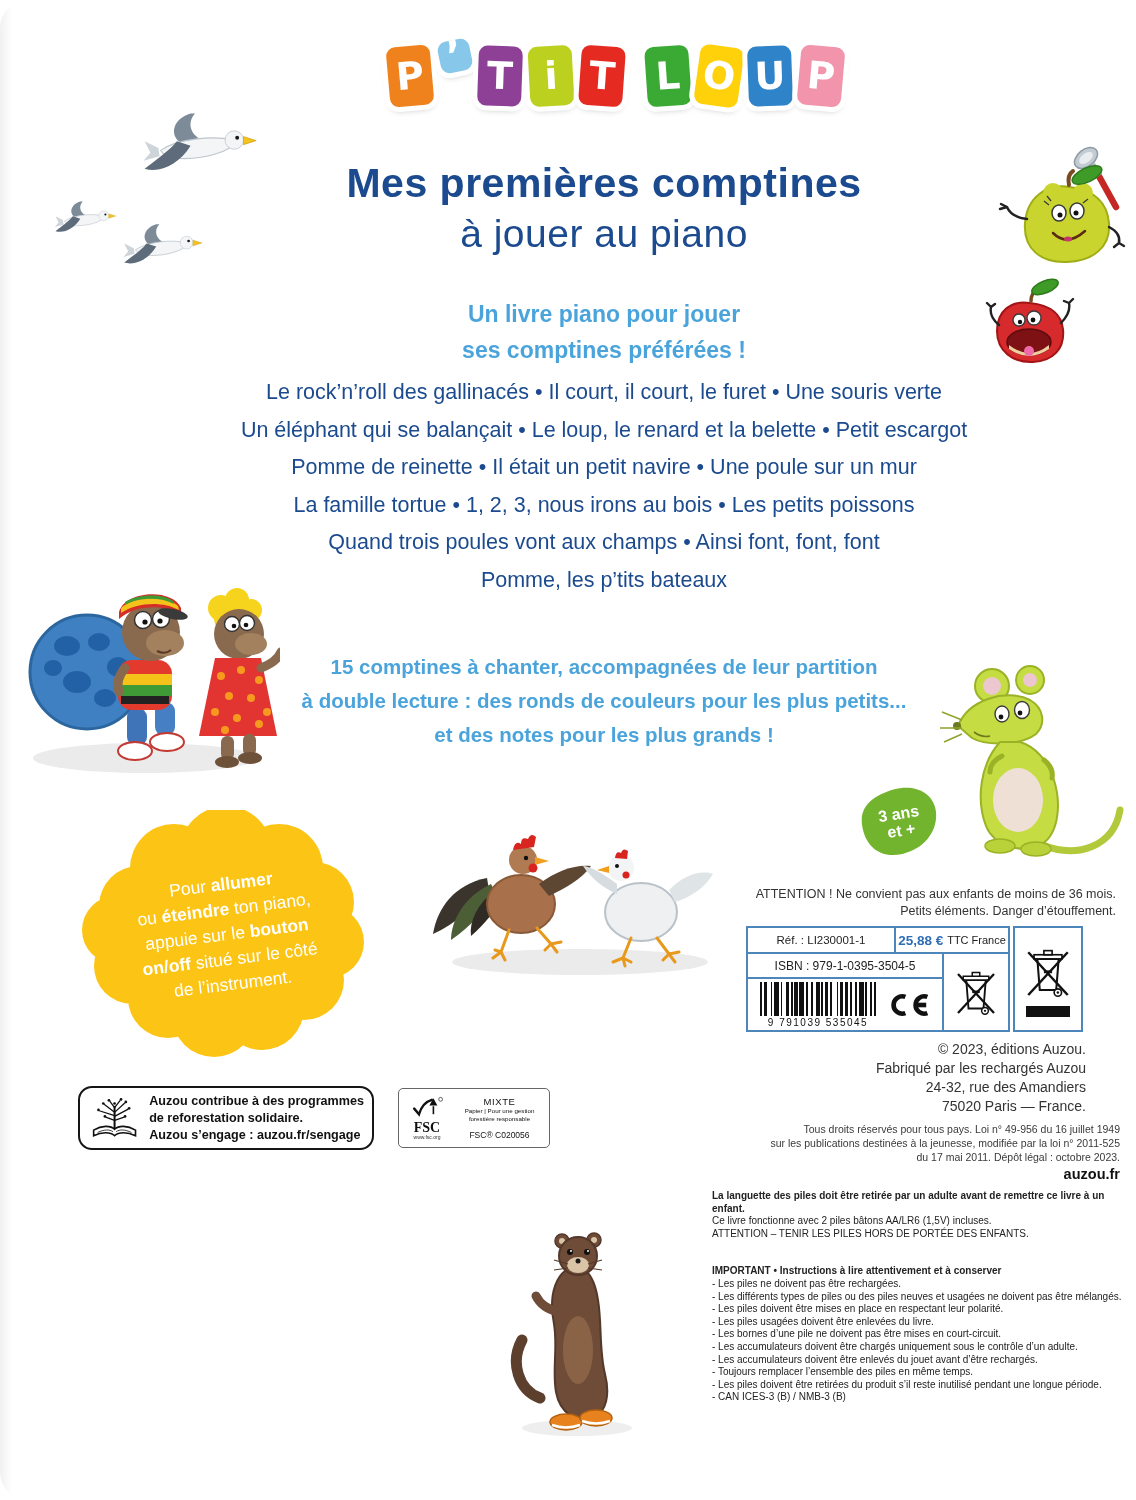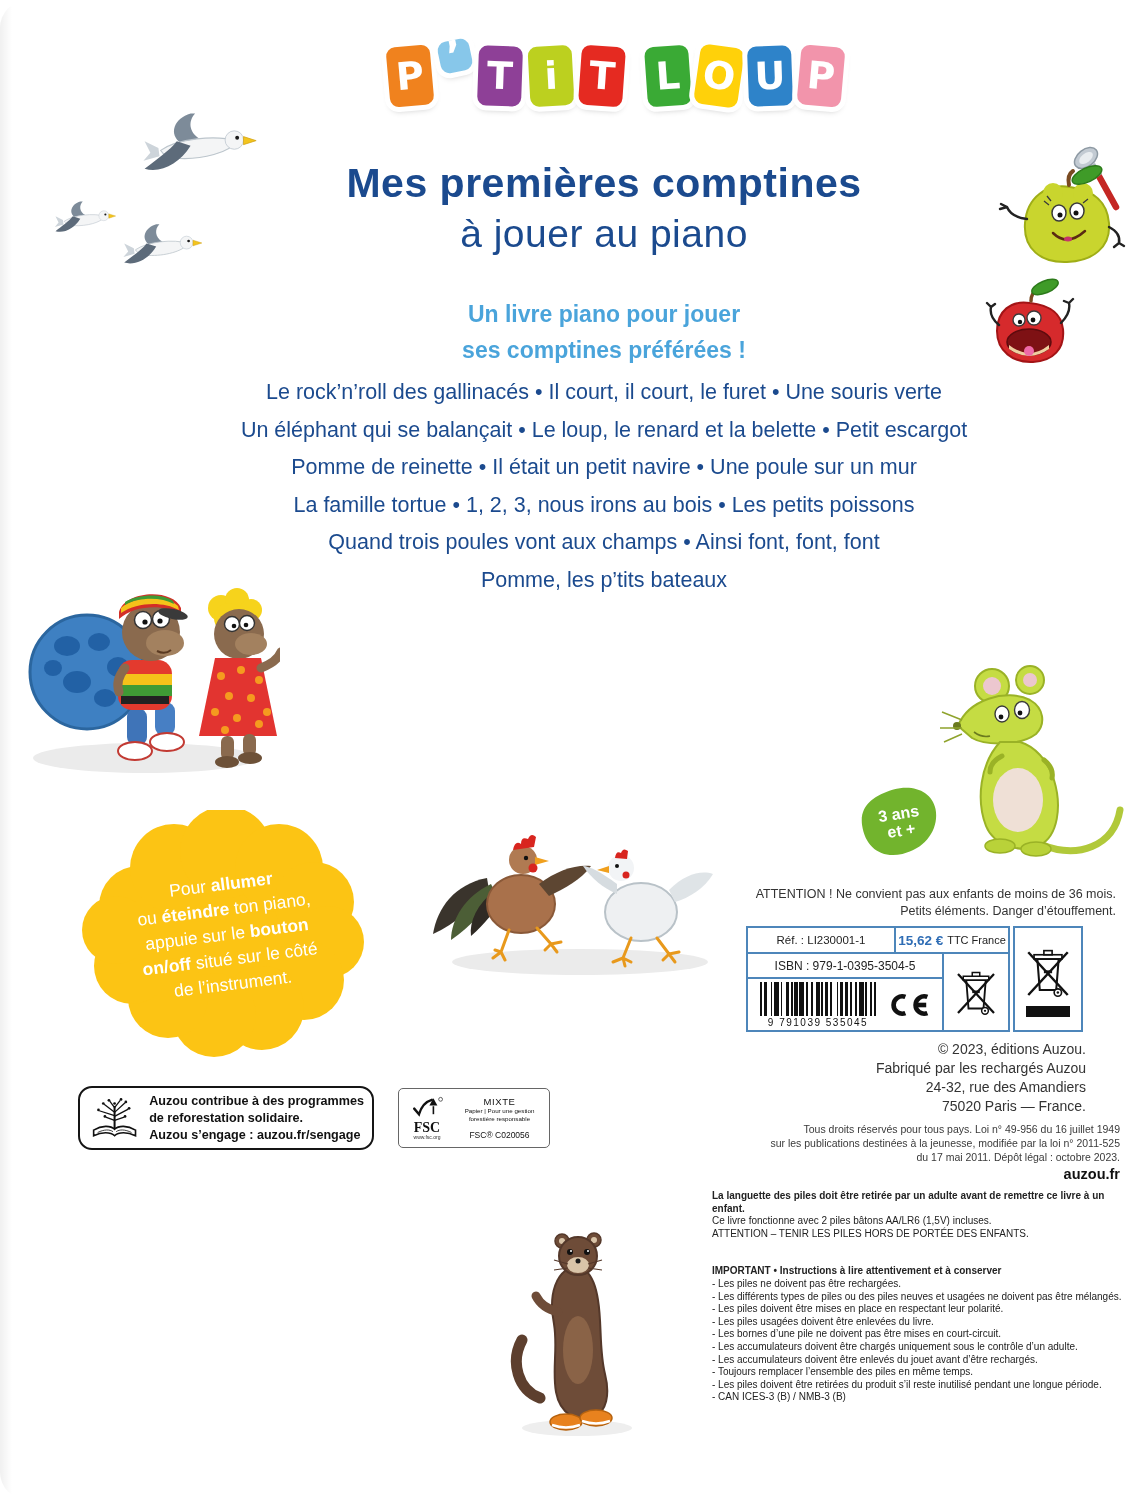--- a/index.html
+++ b/index.html
@@ -238,20 +238,25 @@
         <circle cx="210" cy="180" r="4"></circle>
       </g>
       <path d="M246,118 q16,-6 20,-16" stroke="#8a6a4e" stroke-width="9" fill="none" stroke-linecap="round"></path>
       <rect x="206" y="186" width="13" height="24" rx="6" fill="#8a6a4e"></rect>
       <rect x="228" y="184" width="13" height="22" rx="6" fill="#8a6a4e"></rect>
       <ellipse cx="212" cy="212" rx="12" ry="6" fill="#6d5138"></ellipse>
       <ellipse cx="235" cy="208" rx="12" ry="6" fill="#6d5138"></ellipse>
     </g>
   </svg>
 
+  <div class="ctr desc">
+    <div>15 comptines à chanter, accompagnées de leur partition</div>
+    <div>à double lecture :  des ronds de couleurs pour les plus petits...</div>
+    <div>et des notes pour les plus grands !</div>
+  </div>
 
   <svg class="abs" style="left:928px;top:648px" width="200" height="215" viewBox="0 0 200 215">
     <path d="M112,196 C150,212 186,198 192,162" stroke="#b1c93a" stroke-width="7" fill="none" stroke-linecap="round"></path>
     <circle cx="64" cy="38" r="17" fill="#c5dc43" stroke="#9ab226" stroke-width="2"></circle>
     <circle cx="64" cy="38" r="9" fill="#ecc7cf"></circle>
     <circle cx="102" cy="32" r="14" fill="#c5dc43" stroke="#9ab226" stroke-width="2"></circle>
     <circle cx="102" cy="32" r="7" fill="#ecc7cf"></circle>
     <path d="M30,78 C40,52 78,40 102,52 C116,60 118,76 108,86 C92,98 58,98 44,90 Z" fill="#c5dc43" stroke="#9ab226" stroke-width="2"></path>
     <circle cx="29" cy="78" r="4" fill="#6b7a1e"></circle>
     <ellipse cx="74" cy="66" rx="7" ry="8" fill="#fff" stroke="#3a3a3a" stroke-width="1.4"></ellipse>
@@ -337,21 +342,21 @@
 
   <div class="warning">
     <div>ATTENTION ! Ne convient pas aux enfants de moins de 36 mois.</div>
     <div>Petits éléments. Danger d’étouffement.</div>
   </div>
 
   <div class="bbox">
     <div class="bb-row1">
       <div class="bb-ref">Réf. : LI230001-1</div>
       <div class="bb-price">
-        <span class="pv">15,62 €</span>
+        <span class="pv">25,88 €</span>
         <span class="ps">TTC France</span>
       </div>
     </div>
     <div class="bb-main">
       <div class="bb-left">
         <div class="bb-isbn">ISBN : 979-1-0395-3504-5</div>
         <div class="bb-bottom">
           <div class="barcode">
             <div class="bars">
                 <span class="bar" style="width: 1.7px;"></span>

